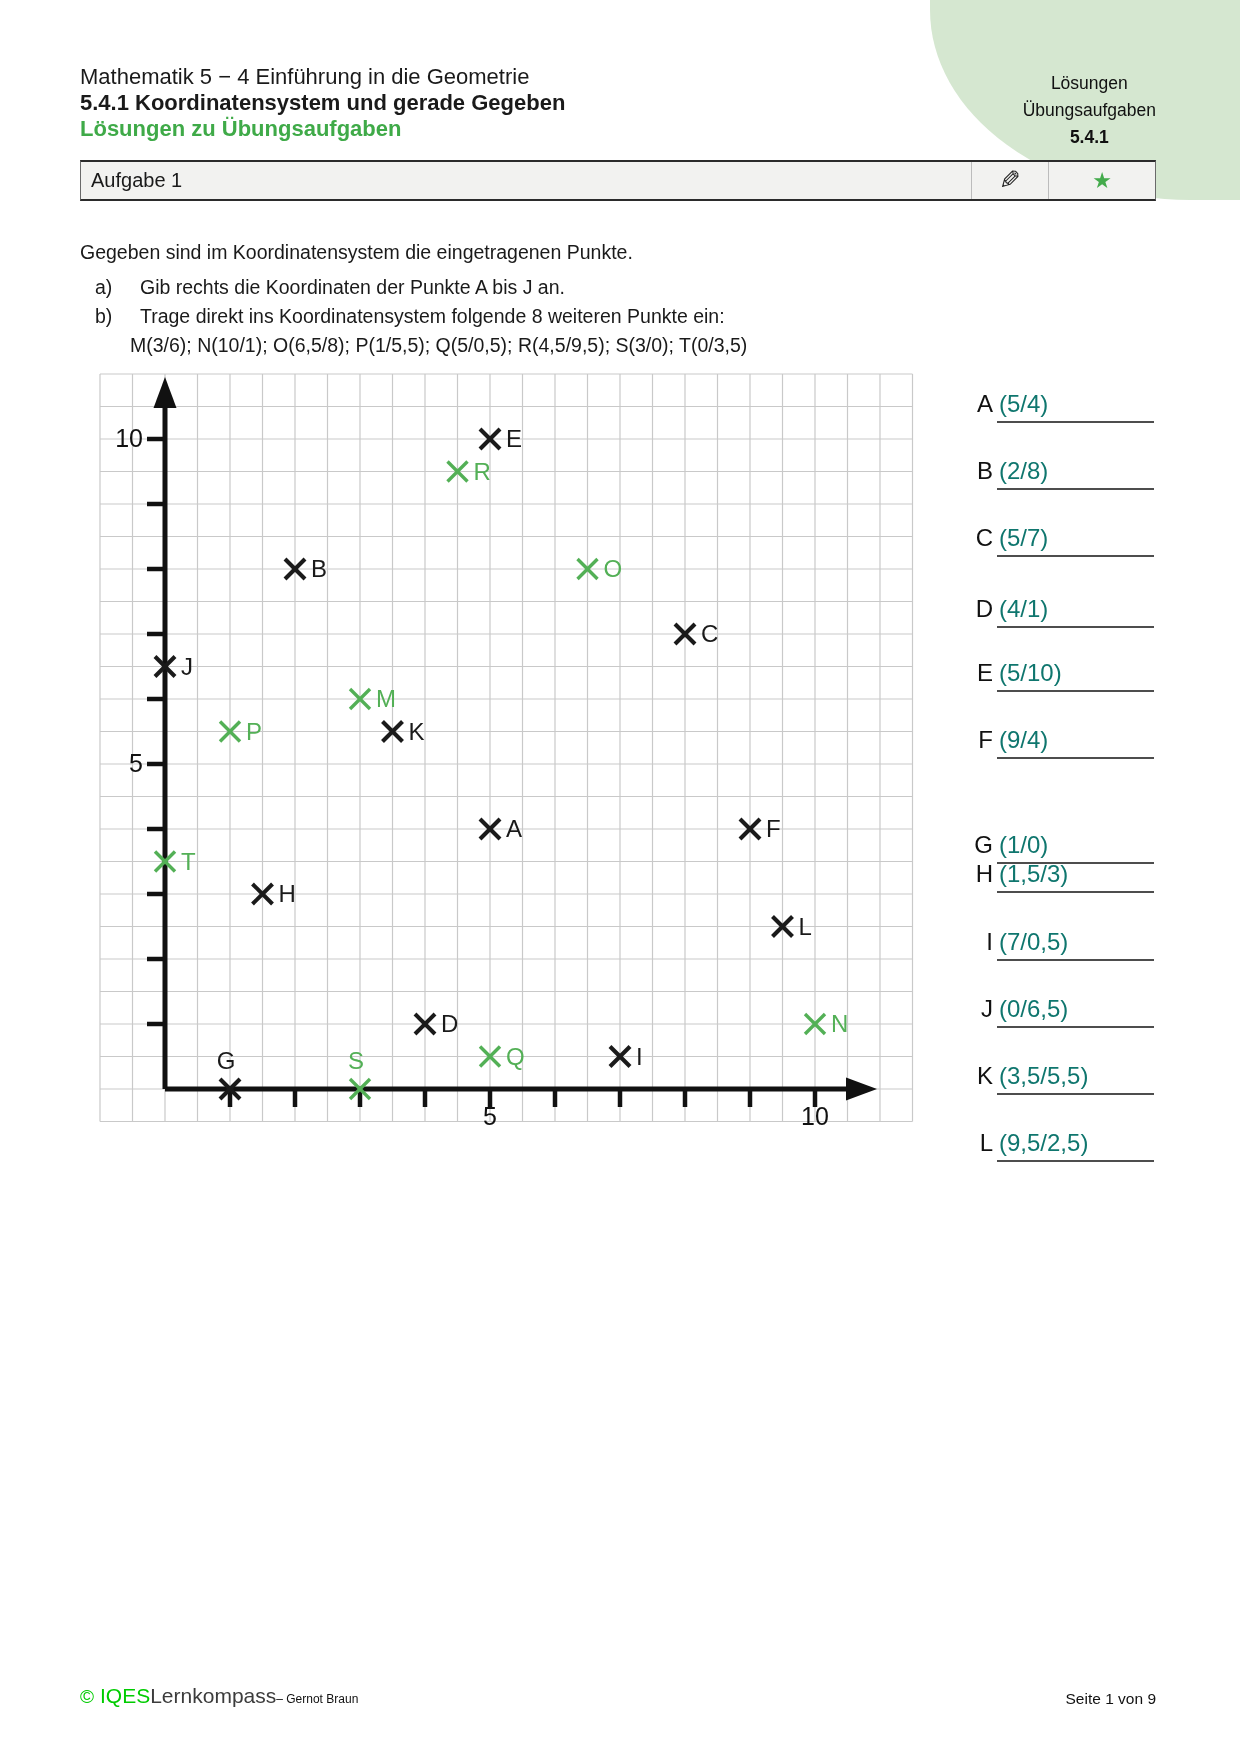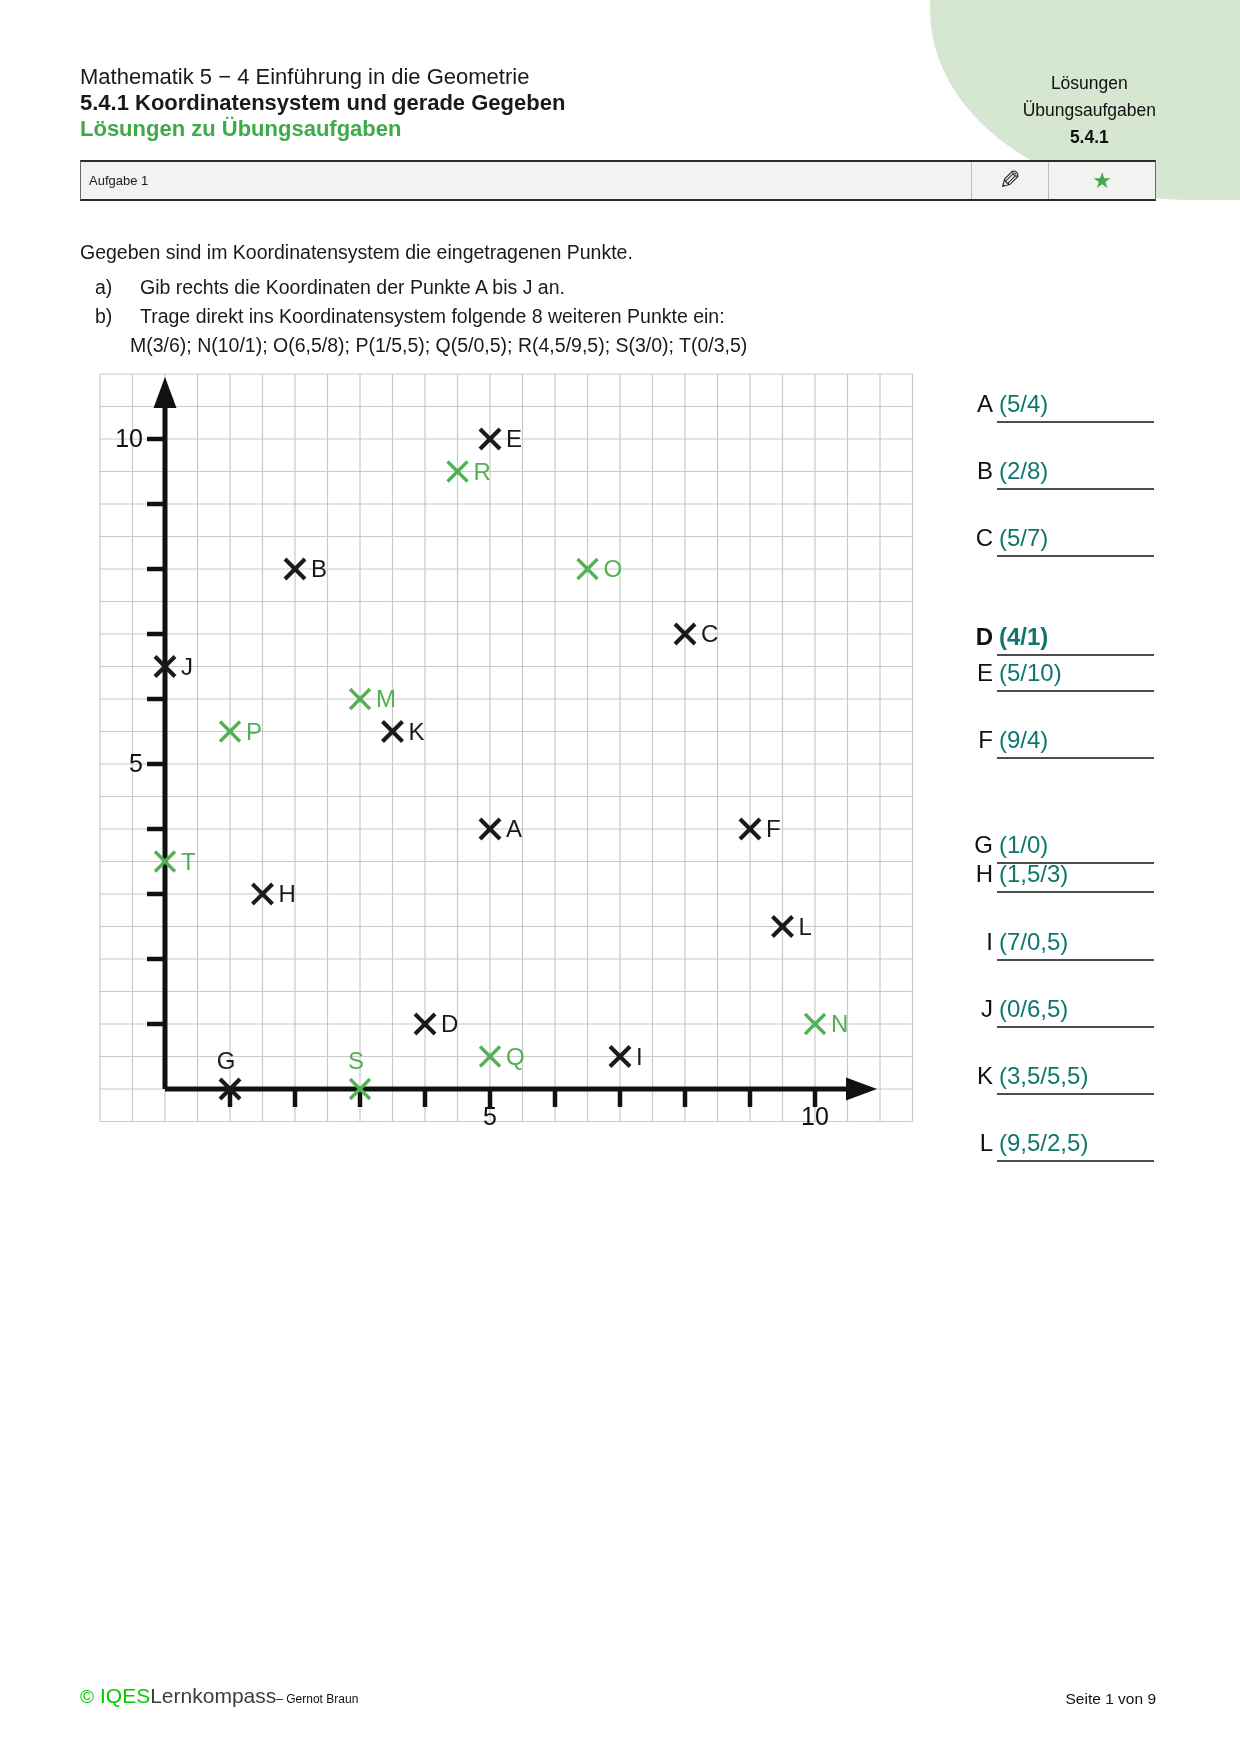--- a/index.html
+++ b/index.html
@@ -15,21 +15,21 @@
   .hl-2{font-weight:bold;}
   .hl-3{font-weight:bold;color:#3faa48;}
   .corner-text{position:absolute;right:84px;top:70px;text-align:center;font-size:17.5px;line-height:27px;color:#111;}
   .ct-3{font-weight:bold;}
 
   
   .taskbar{position:absolute;left:80px;top:160px;width:1076px;height:41px;background:#f2f2f0;
            border-top:2.5px solid #2b2b2b;border-bottom:2.5px solid #2b2b2b;
            border-left:1px solid #6a6a6a;border-right:1px solid #6a6a6a;
            box-sizing:border-box;display:flex;align-items:stretch;}
-  .tb-title{flex:1;display:flex;align-items:center;font-size:13px;margin-left:8px;}
+  .tb-title{flex:1;display:flex;align-items:center;padding-left:10px;font-size:20px;}
   .tb-cell{display:flex;align-items:center;justify-content:center;border-left:1px solid #bcbcbc;}
   .tb-pencil{width:76px;}
   .tb-star{width:106px;}
   .pencil-glyph{font-size:26px;display:inline-block;transform:scaleX(-1);color:#222;}
   .star-glyph{font-size:22px;color:#44ab4c;}
 
   
   .intro{position:absolute;left:80px;top:241px;font-size:19.5px;}
   .task-item{position:absolute;left:95px;font-size:19.5px;}
   .task-item .marker{display:inline-block;width:45px;}
@@ -280,21 +280,21 @@
         <line x1="155" y1="851.5" x2="175" y2="871.5" stroke="#53b056" stroke-width="3.4"></line>
         <line x1="155" y1="871.5" x2="175" y2="851.5" stroke="#53b056" stroke-width="3.4"></line>
         <text x="181" y="869.5" text-anchor="start" class="pt-label" fill="#53b056">T</text>
       </g>
     </svg>
 
   <div class="answers" id="answers">
       <div class="answer" style="top: 390px;"><span class="ans-letter">A</span><span class="ans-val">(5/4)</span><div class="ans-line"></div></div>
       <div class="answer" style="top: 457.2px;"><span class="ans-letter">B</span><span class="ans-val">(2/8)</span><div class="ans-line"></div></div>
       <div class="answer" style="top: 524.4px;"><span class="ans-letter">C</span><span class="ans-val">(5/7)</span><div class="ans-line"></div></div>
-      <div class="answer" style="top: 623px; font-weight: bold;"><span class="ans-letter">D</span><span class="ans-val">(4/1)</span><div class="ans-line"></div></div>
+      <div class="answer" style="top: 595px;"><span class="ans-letter">D</span><span class="ans-val">(4/1)</span><div class="ans-line"></div></div>
       <div class="answer" style="top: 658.8px;"><span class="ans-letter">E</span><span class="ans-val">(5/10)</span><div class="ans-line"></div></div>
       <div class="answer" style="top: 726px;"><span class="ans-letter">F</span><span class="ans-val">(9/4)</span><div class="ans-line"></div></div>
       <div class="answer" style="top: 831px;"><span class="ans-letter">G</span><span class="ans-val">(1/0)</span><div class="ans-line"></div></div>
       <div class="answer" style="top: 860.4px;"><span class="ans-letter">H</span><span class="ans-val">(1,5/3)</span><div class="ans-line"></div></div>
       <div class="answer" style="top: 927.6px;"><span class="ans-letter">I</span><span class="ans-val">(7/0,5)</span><div class="ans-line"></div></div>
       <div class="answer" style="top: 994.8px;"><span class="ans-letter">J</span><span class="ans-val">(0/6,5)</span><div class="ans-line"></div></div>
       <div class="answer" style="top: 1062px;"><span class="ans-letter">K</span><span class="ans-val">(3,5/5,5)</span><div class="ans-line"></div></div>
       <div class="answer" style="top: 1129.2px;"><span class="ans-letter">L</span><span class="ans-val">(9,5/2,5)</span><div class="ans-line"></div></div>
     </div>
 

